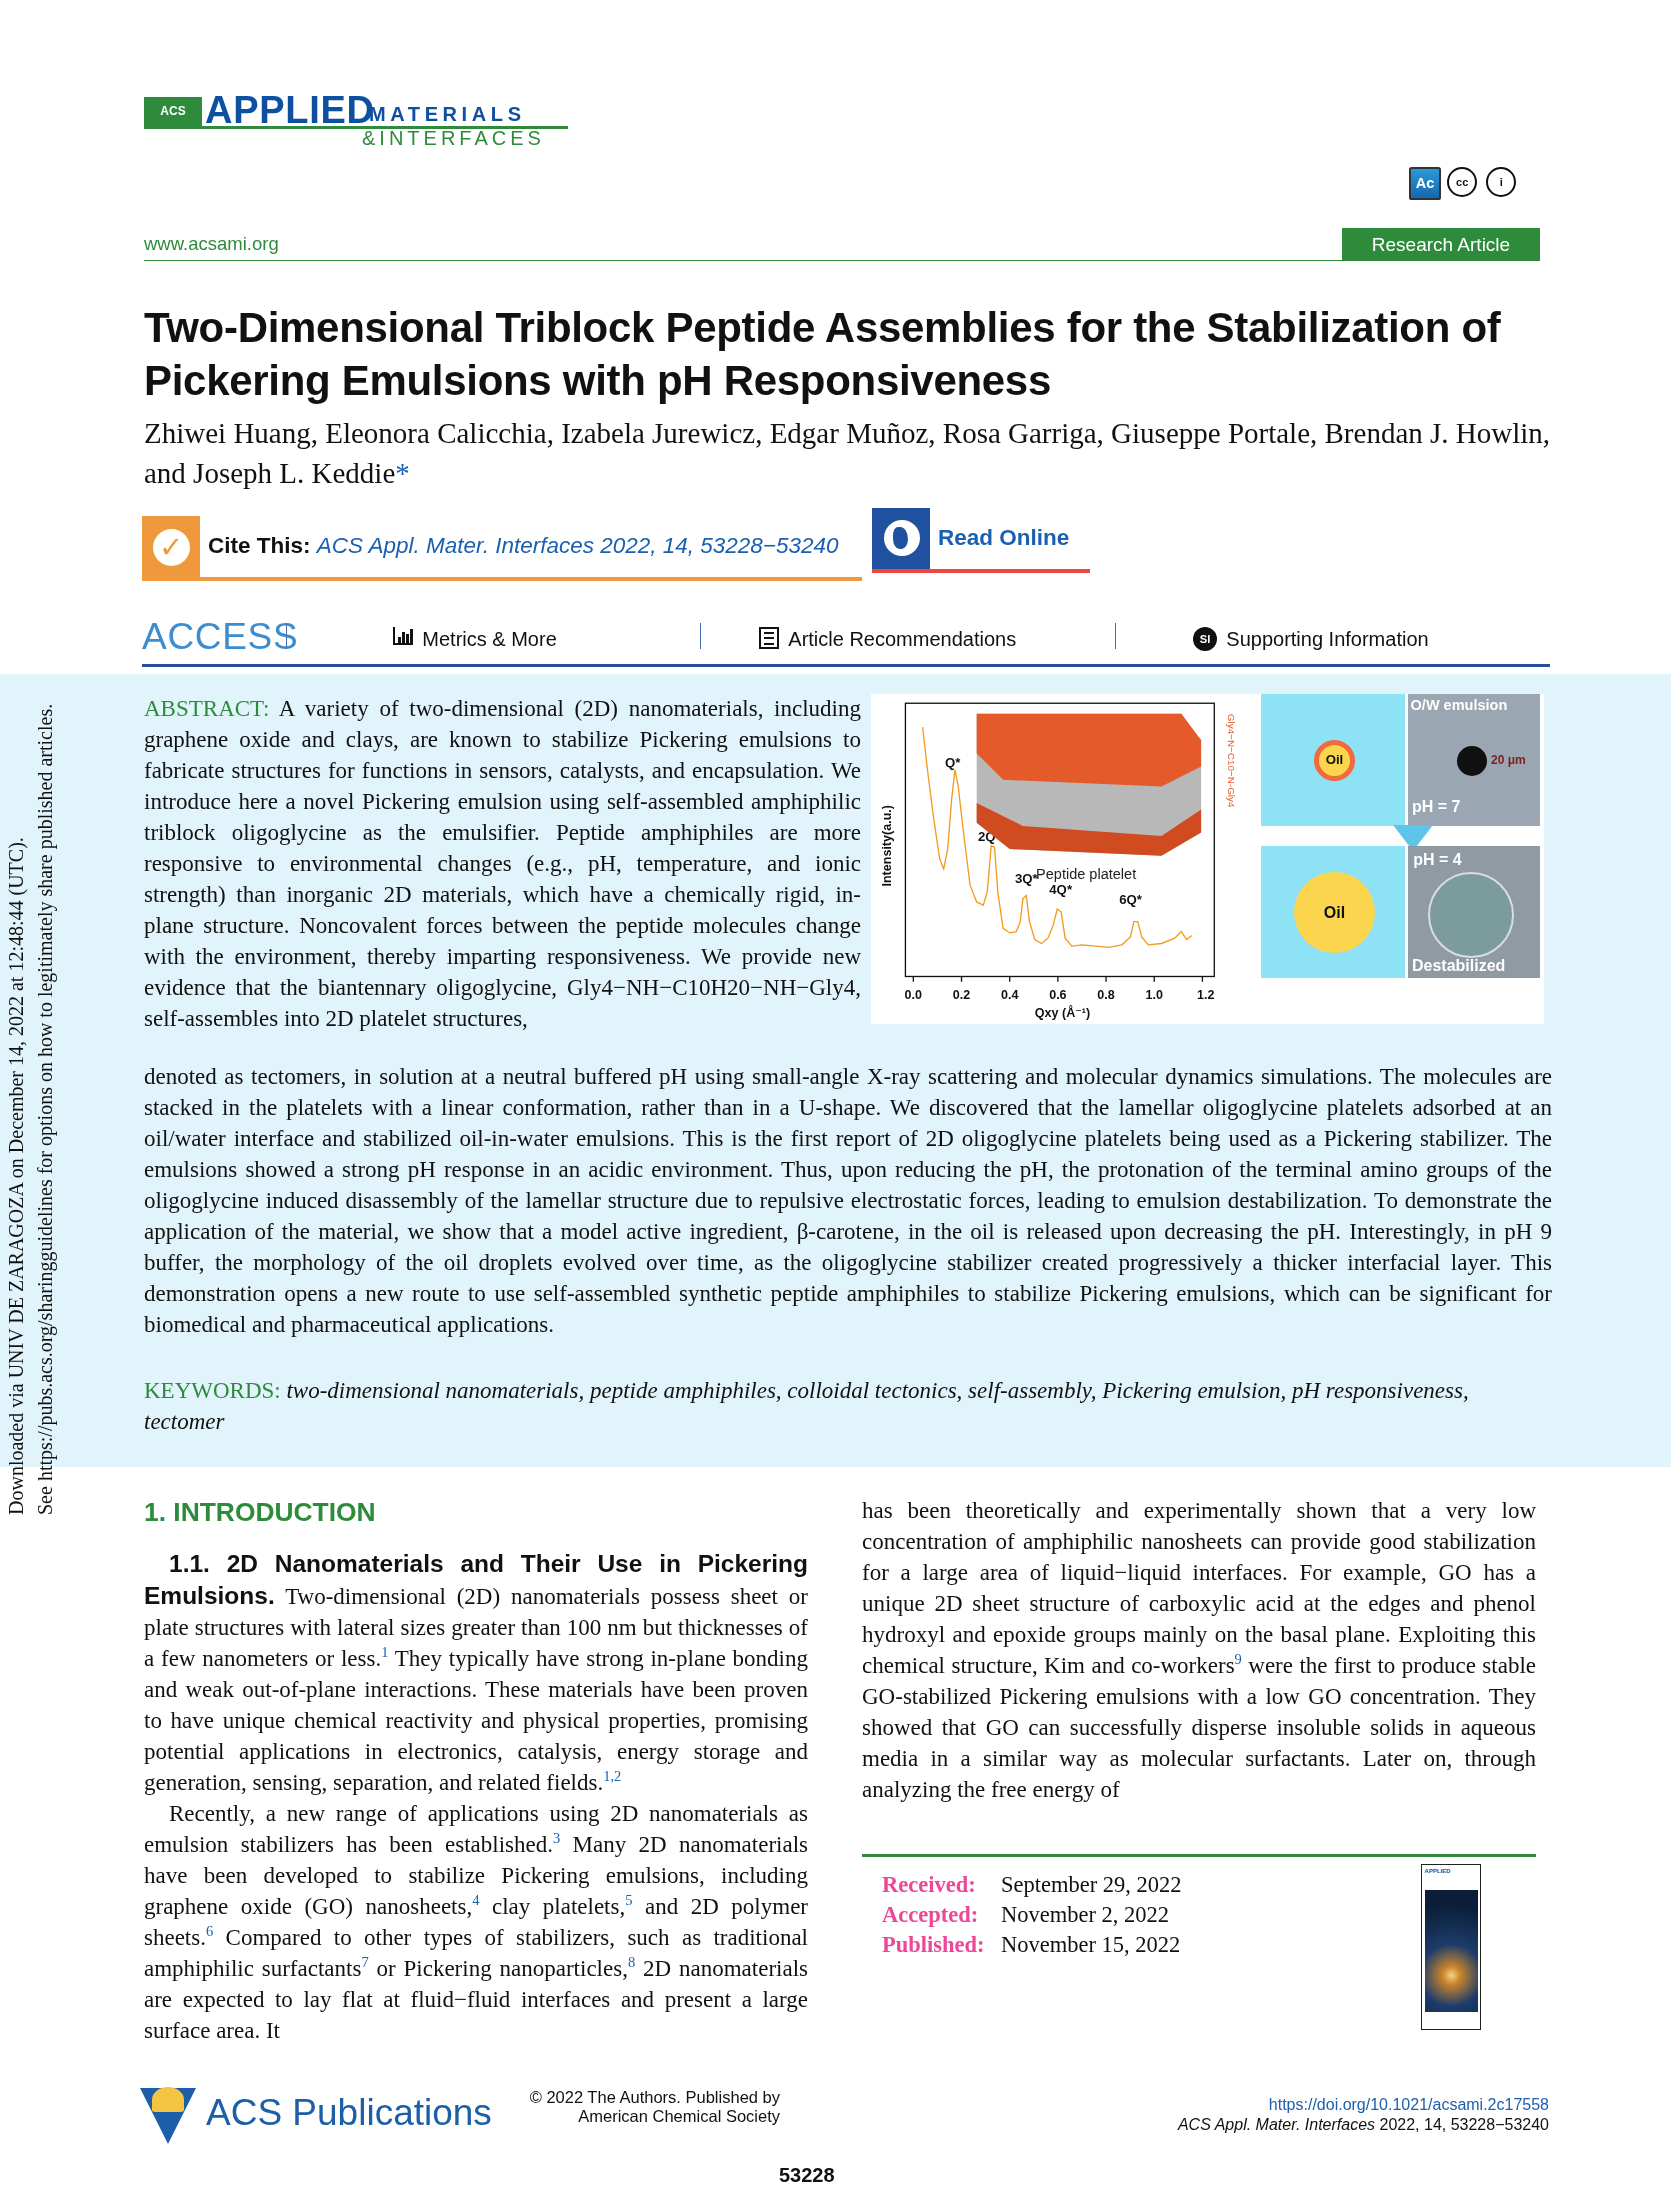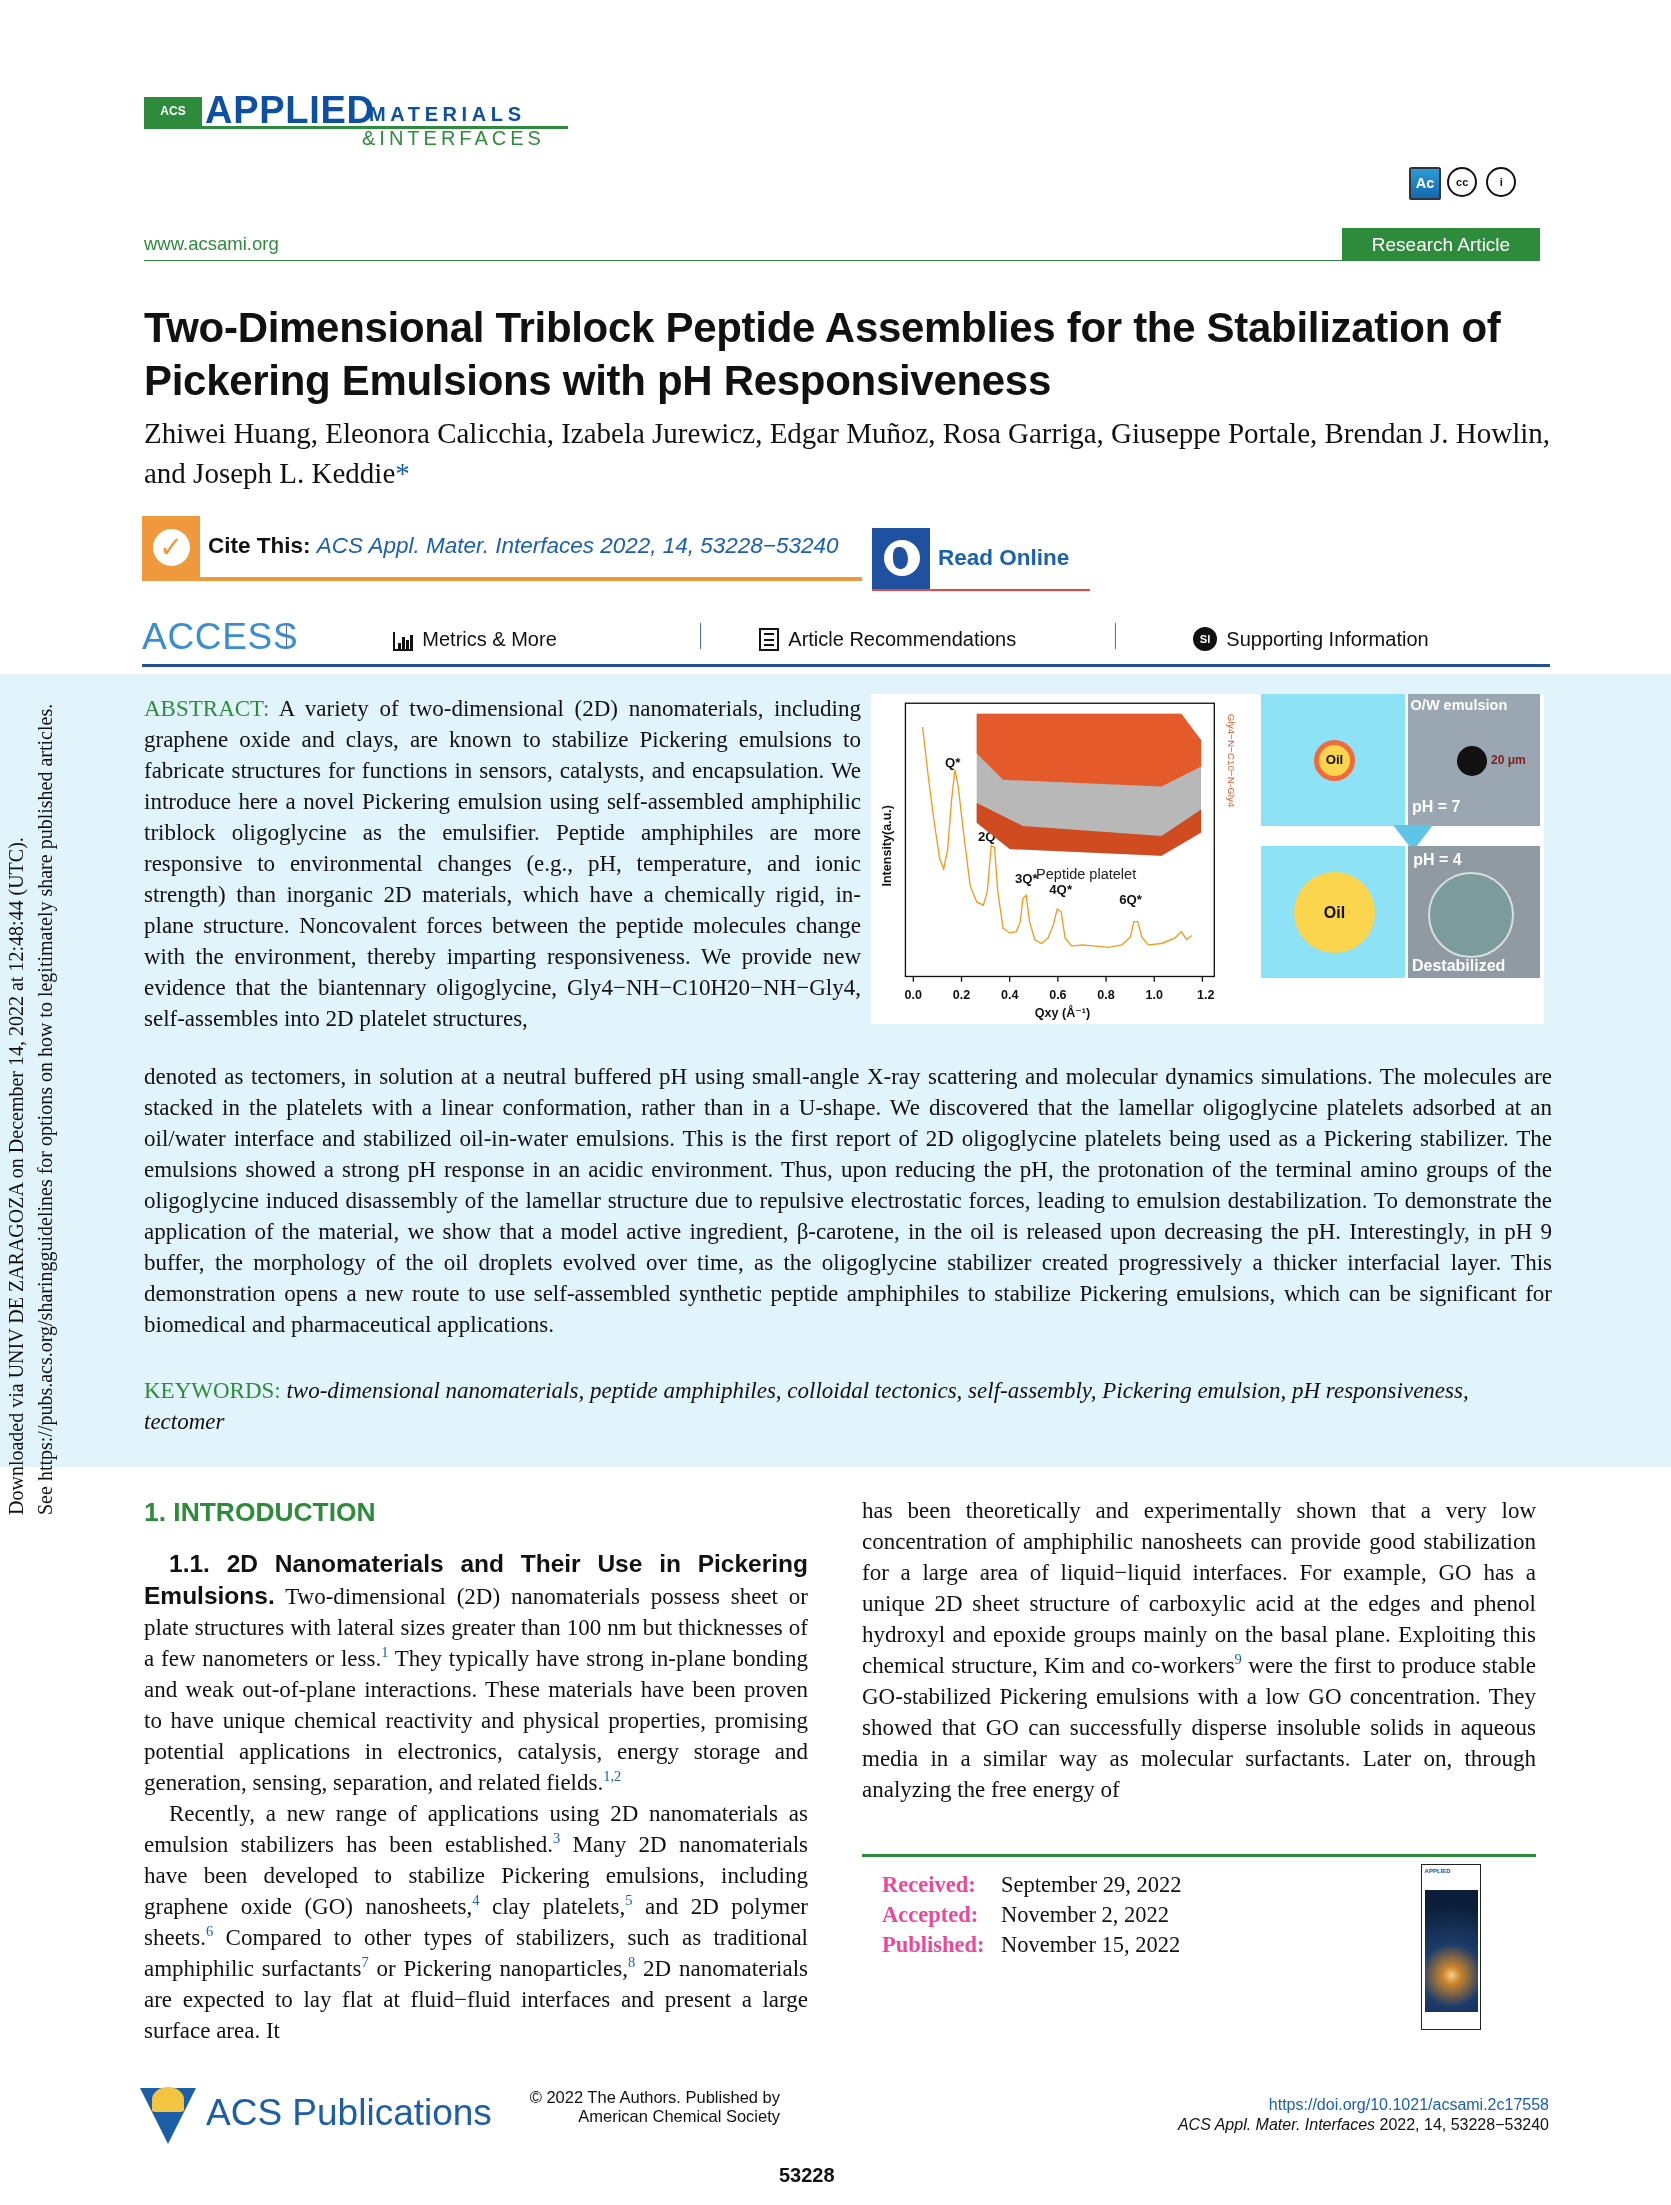--- a/index.html
+++ b/index.html
@@ -23,30 +23,30 @@
   #title{left:144px;top:301px;width:1414px;font-size:42px;font-weight:bold;line-height:53px;color:#111;letter-spacing:-0.3px;}
   #authors{left:144px;top:413px;width:1414px;font-size:29px;line-height:40px;color:#111;}
   #authors .star{color:#1a5fb0;}
   
   #cite{left:142px;top:516px;width:720px;height:61px;border-bottom:4px solid #f0983c;}
   #cite .cbox{position:absolute;left:0;top:0;width:58px;height:61px;background:#f0983c;}
   #cite .ccirc{position:absolute;left:10.6px;top:13.2px;width:37px;height:37px;border-radius:50%;background:#fff;color:#f0983c;font-size:29px;line-height:37px;text-align:center;font-weight:bold;}
   #cite .ctext{position:absolute;left:66px;top:14.5px;font-size:22.5px;line-height:29px;white-space:nowrap;}
   #cite .ctext b{color:#111;}
   #cite .ctext i{color:#1a5fb0;}
-  #read{left:872px;top:528px;width:218px;height:61px;border-bottom:2px solid #ef4444;}
+  #read{left:872px;top:508px;width:218px;height:61px;border-bottom:4px solid #ef4444;}
   #read .rbox{position:absolute;left:0;top:0;width:58px;height:61px;background:#2050a0;}
   #read .rglobe{position:absolute;left:12px;top:12px;width:36px;height:36px;border-radius:50%;background:#fff;}
   #read .rglobe span{position:absolute;left:9.3px;top:6.6px;width:14.5px;height:22.5px;background:#2050a0;border-radius:40% 60% 50% 50%;}
   #read .rtext{position:absolute;left:66px;top:14.5px;font-size:22.5px;line-height:29px;color:#1a5fb0;font-weight:bold;}
   
   #access-bar{left:142px;top:608px;width:1408px;height:63px;}
   #access-bar .access{position:absolute;left:0;top:9.3px;font-size:37px;color:#3c8dd0;letter-spacing:0.7px;line-height:40px;}
   #access-bar .sep{position:absolute;top:14.5px;width:1.3px;height:26.4px;background:#4a6fb0;}
-  #access-bar .item{position:absolute;top:18.5px;font-size:20px;color:#111;line-height:24px;display:flex;align-items:flex-end;gap:9.3px;white-space:nowrap;}
+  #access-bar .item{position:absolute;top:18.5px;font-size:20px;color:#111;line-height:24px;display:flex;align-items:flex-start;gap:9.3px;white-space:nowrap;}
   #access-bar .bottom{position:absolute;left:0;top:56px;width:1408px;height:3.3px;background:#234f9c;}
   .ico-metrics{width:20px;height:18.5px;position:relative;display:inline-block;}
   .ico-metrics i{position:absolute;bottom:0;width:2.6px;background:#111;}
   .ico-rec{width:20px;height:22.5px;border:2px solid #111;box-sizing:border-box;display:inline-block;position:relative;background:#fff;}
   .ico-rec i{position:absolute;left:2.6px;right:2.6px;height:2px;background:#111;}
   .ico-si{width:24px;height:24px;border-radius:50%;background:#111;color:#fff;font-size:11.2px;font-weight:bold;line-height:24px;text-align:center;display:inline-block;}
   
   #abstract-panel{left:0;top:674px;width:1672px;height:793px;background:#e1f3fb;}
   #abstract-text-top{left:144px;top:693px;width:717px;font-size:23px;line-height:31px;text-align:justify;}
   #abstract-text-full{left:144px;top:1061px;width:1408px;font-size:23px;line-height:31px;text-align:justify;}

